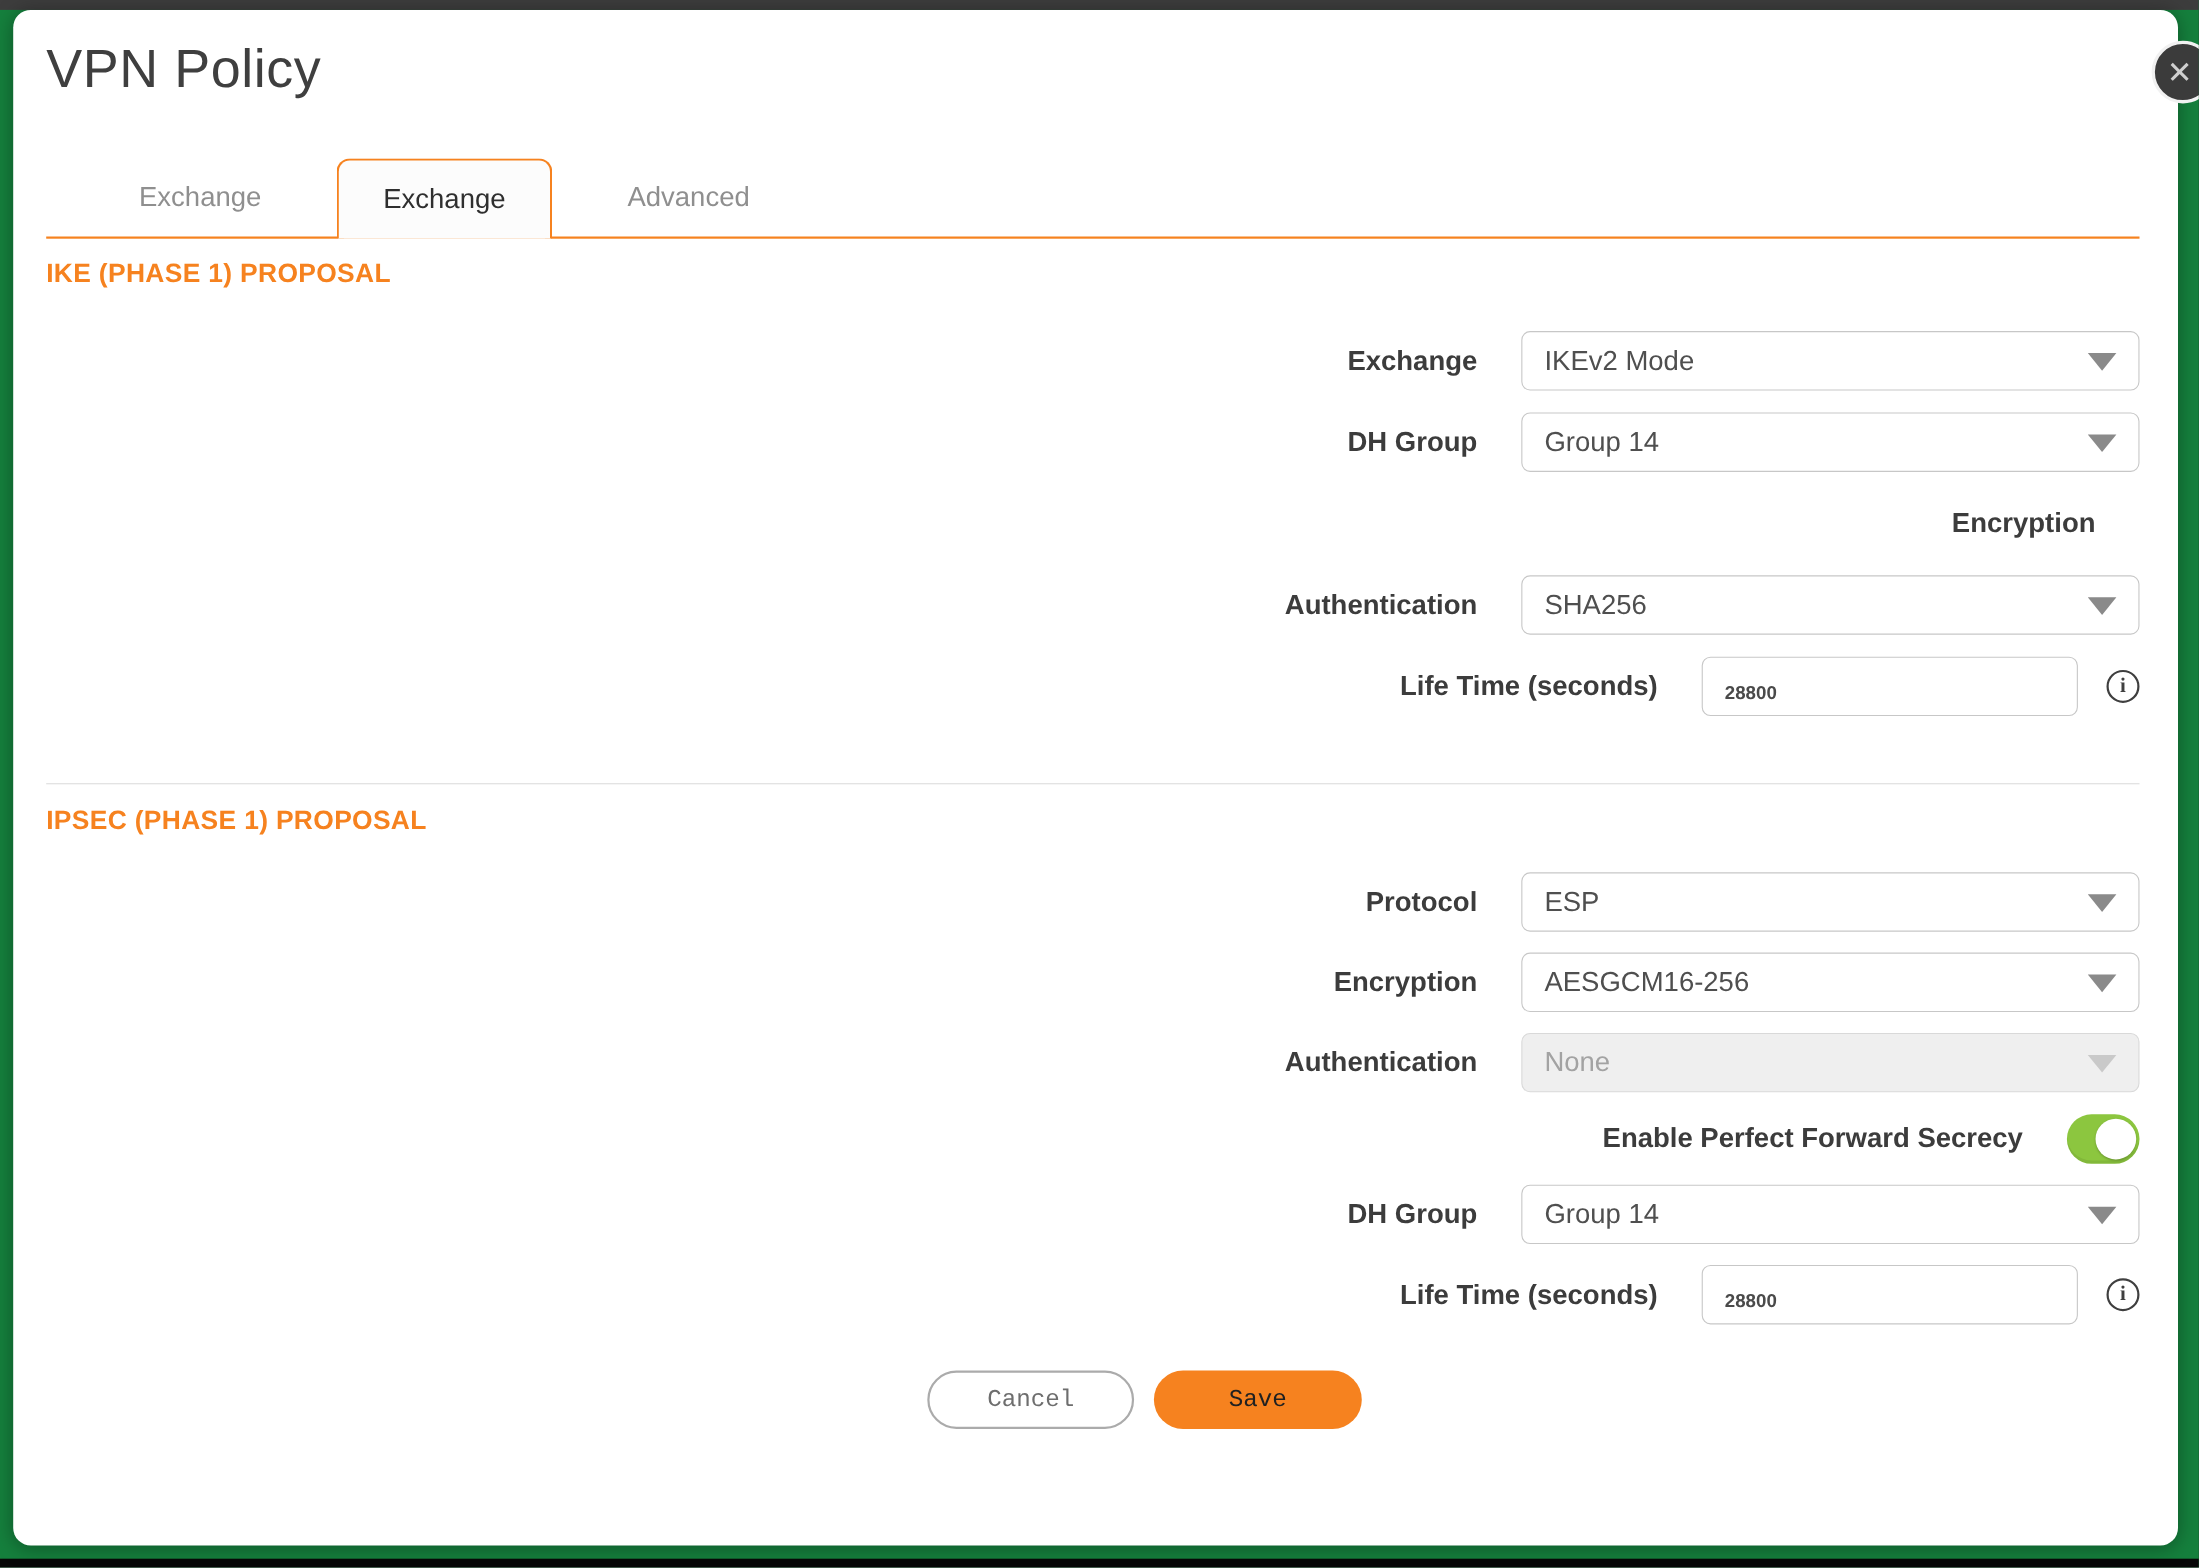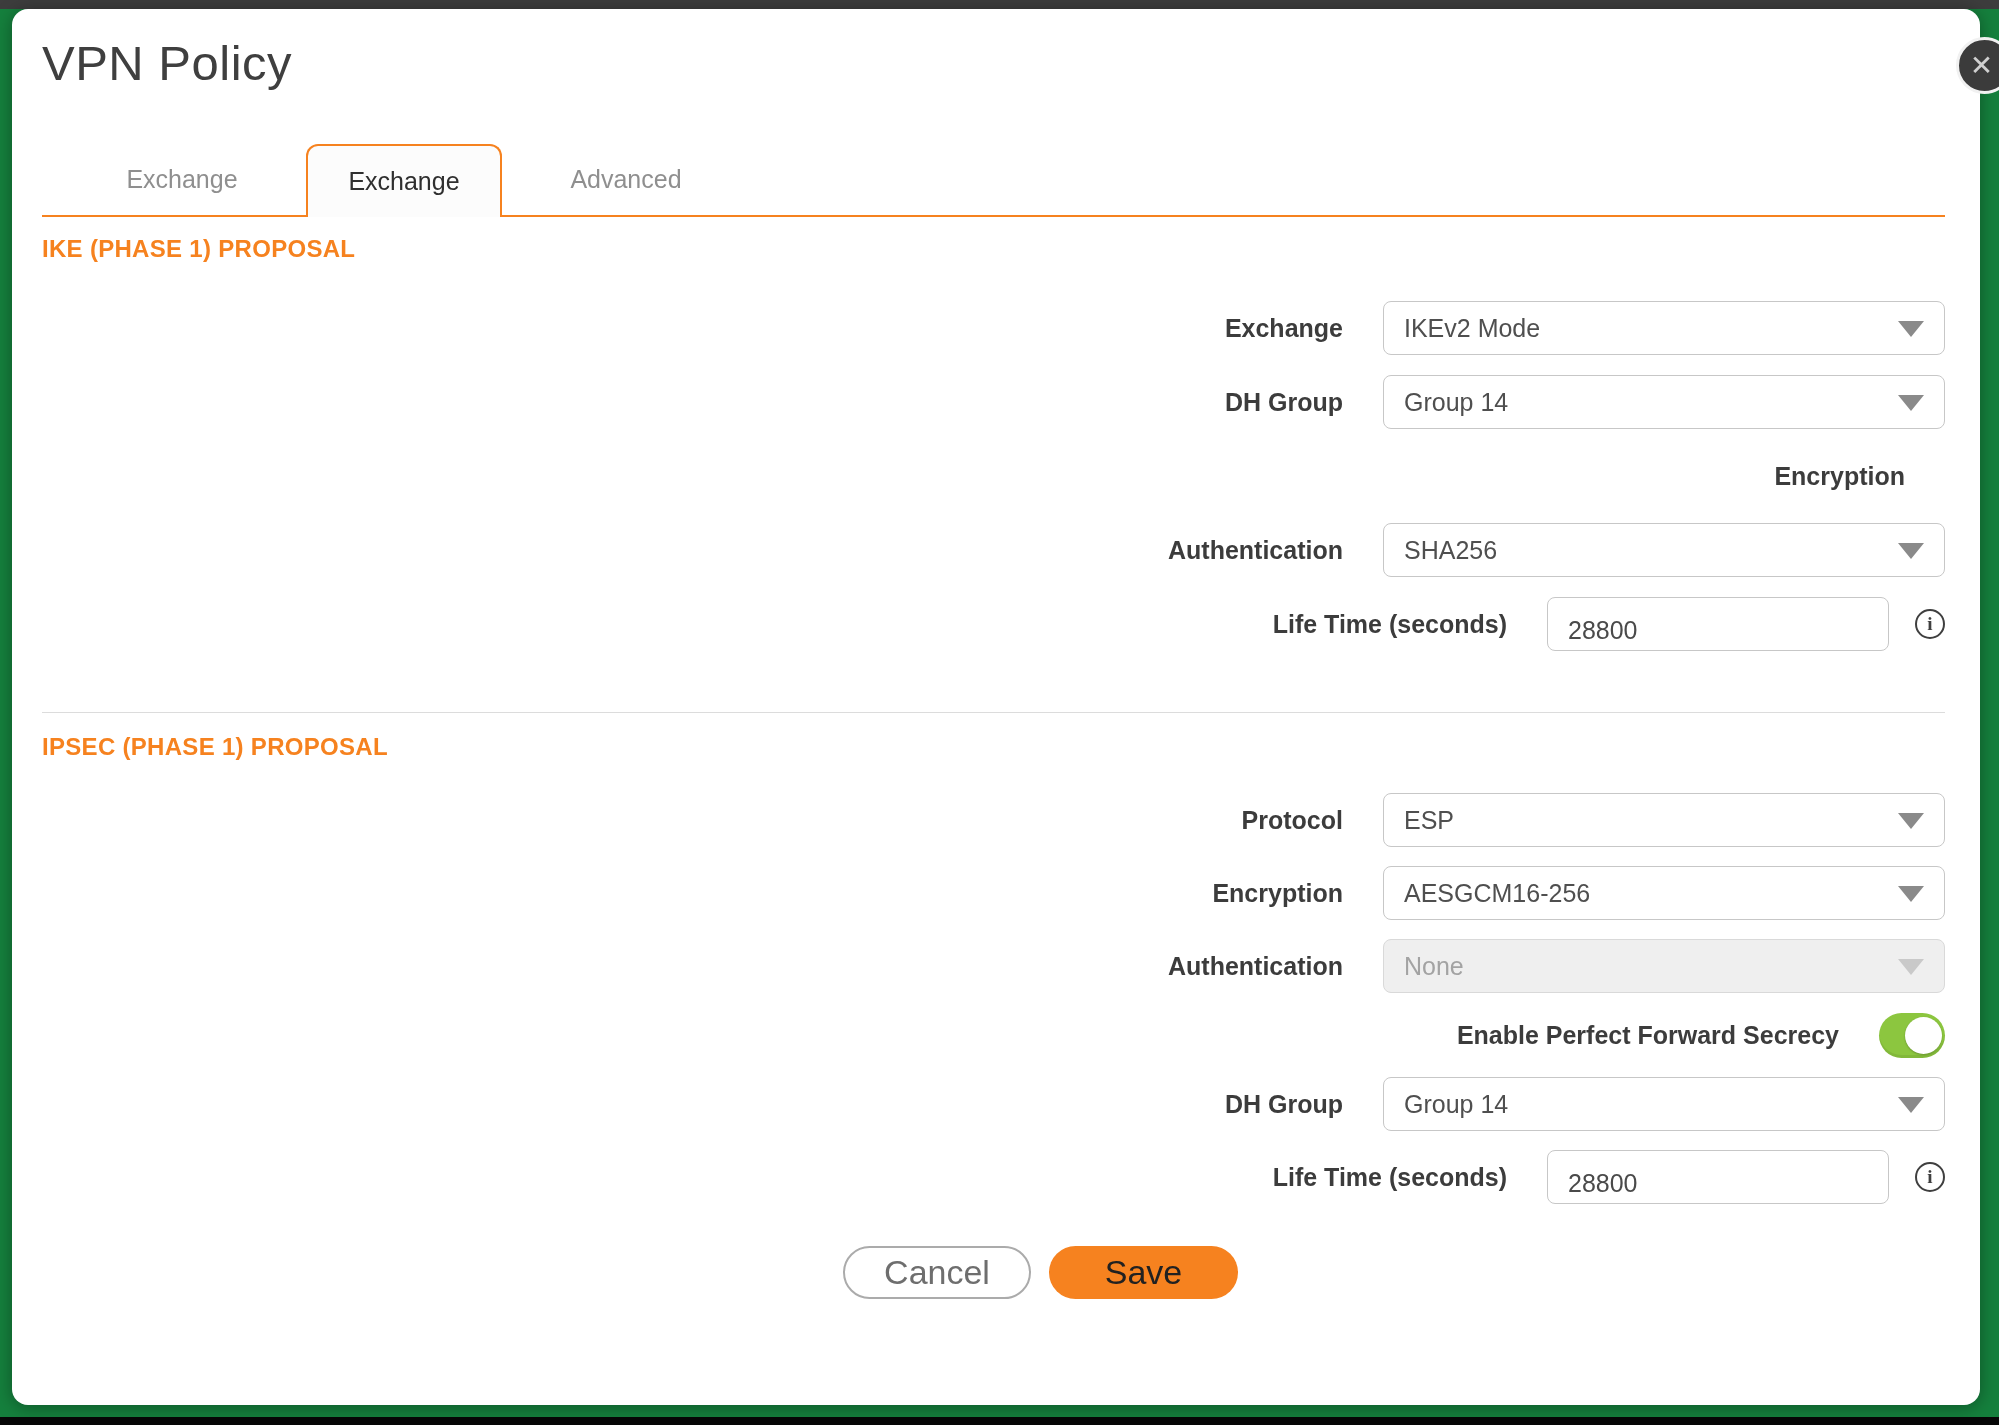--- a/index.html
+++ b/index.html
@@ -73,21 +73,21 @@
     border-right:13px solid transparent; border-top:16px solid #8a8a8a;
   }
   .select.disabled { background:#efefef; border-color:#d9d9d9; cursor:default; }
   .select.disabled .val { color:#a3a3a3; }
   .select.disabled .caret { border-top-color:#c9c9c9; }
 
   .text-input {
     width:342px; height:54px; flex:none;
     border:1px solid #c7c7c7; border-radius:8px;
     font-family:"Liberation Sans", sans-serif;
-    font-size:25px; color:#4a4a4a; padding:12px 18px 0 20px; outline:none; background:#fff;
+    font-size:17px; color:#4a4a4a; padding:12px 18px 0 20px; outline:none; background:#fff;font-weight:bold;
   }
 
   .info-icon {
     width:30px; height:30px; margin-left:26px; flex:none;
     border:2px solid #3f3f3f; border-radius:50%;
     display:flex; align-items:center; justify-content:center;
     font-family:"Liberation Serif", serif; font-size:19px; font-weight:bold;
     color:#3f3f3f; cursor:default;
   }
 
@@ -99,23 +99,23 @@
   .toggle .knob {
     position:absolute; right:3px; top:4px; width:37px; height:37px;
     background:#ffffff; border-radius:50%;
     box-shadow:0 1px 2px rgba(0,0,0,0.25);
   }
 
   .divider { height:1px; background:#dcdcdc; margin-top:61px; }
 
   .footer { display:flex; align-items:center; margin-top:42px; padding-left:801px; }
   .btn {
-    height:53px; border-radius:27px; font-size:34px;
+    height:53px; border-radius:27px; font-size:22px;
     display:flex; align-items:center; justify-content:center; cursor:pointer;
-    font-family:Liberation Sans, sans-serif;
+    font-family:Liberation Mono, monospace;
   }
   .btn-cancel {
     width:188px; background:#ffffff; border:2px solid #ababab; color:#6e6e6e;
   }
   .btn-save {
     width:189px; background:#f6821f; border:none; color:#212121; margin-left:18px;
     font-weight:500;
   }
 </style>
 </head>

